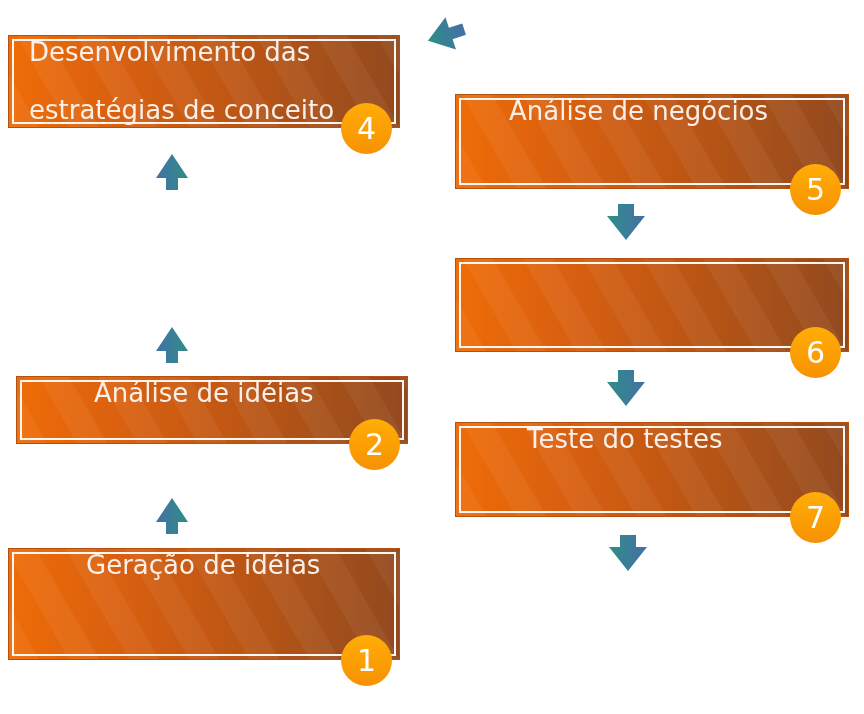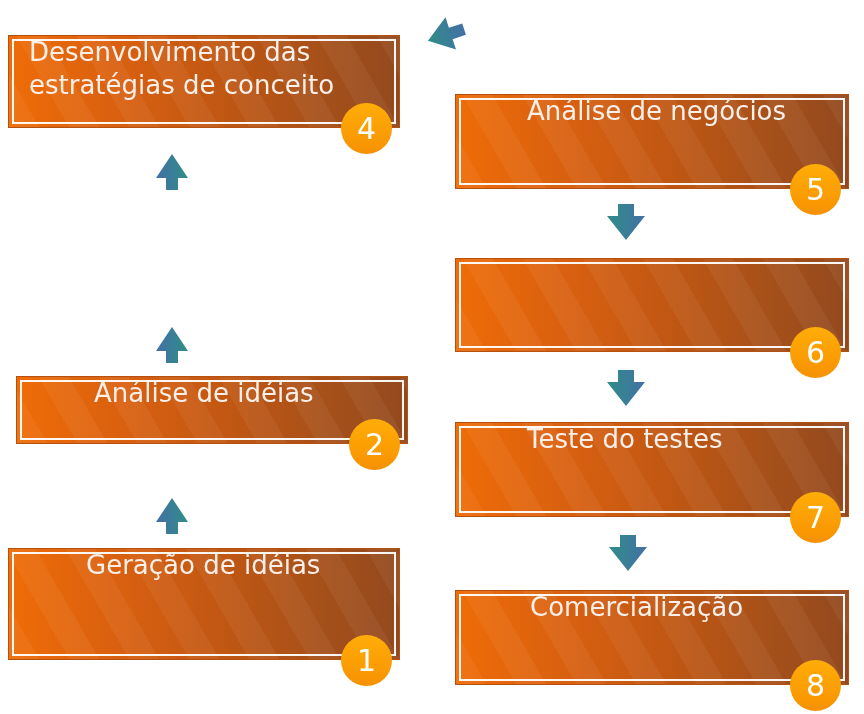--- a/index.html
+++ b/index.html
@@ -32,21 +32,21 @@
     border: 2px solid rgba(255,255,255,0.95);
     z-index: 2;
     pointer-events: none;
   }
   .label {
     position: relative;
     z-index: 3;
     height: 100%;
     display: flex;
     flex-direction: column;
-    justify-content: flex-start;
+    justify-content: space-between;
     font-size: 26px;
     line-height: 33px;
     color: #FAEFE9;
     white-space: nowrap;
   }
   .badge {
     position: absolute;
     right: 7px;
     bottom: -27px;
     width: 51px;
@@ -98,21 +98,21 @@
       <div>Geração de idéias</div>
     </div>
     <div class="badge">
         <span>1</span>
       </div>
   </div>
 
   <div class="box" style="left:455px; top:94px; width:394px; height:95px">
     <div class="sheen"></div>
     <div class="frame"></div>
-    <div class="label" style="padding-left:71px">
+    <div class="label" style="padding-left:53px">
       <div>Análise de negócios</div>
     </div>
     <div class="badge">
         <span>5</span>
       </div>
   </div>
 
   <div class="box" style="left:455px; top:258px; width:394px; height:94px">
     <div class="sheen"></div>
     <div class="frame"></div>
@@ -127,30 +127,20 @@
     <div class="sheen"></div>
     <div class="frame"></div>
     <div class="label" style="padding-left:71px">
       <div>Teste do testes</div>
     </div>
     <div class="badge">
         <span>7</span>
       </div>
   </div>
 
-  <div class="box" style="left:455px; top:590px; width:394px; height:95px">
-    <div class="sheen"></div>
-    <div class="frame"></div>
-    <div class="label" style="padding-left:74px">
-      <div>Comercialização</div>
-    </div>
-    <div class="badge">
-        <span>8</span>
-      </div>
-  </div>
 
   <div class="arrow" style="left:155px; top:153px">
     <svg width="34" height="38" viewBox="0 0 34 38">
       <defs>
           <linearGradient id="gUp1" x1="0" y1="0" x2="1" y2="0">
         <stop offset="0" stop-color="#4470A6"></stop>
             <stop offset="1" stop-color="#2F8D87"></stop>
       </linearGradient>
         </defs>
       <polygon points="17,1 33,25 23,25 23,37 11,37 11,25 1,25" fill="url(#gUp1)"></polygon>

